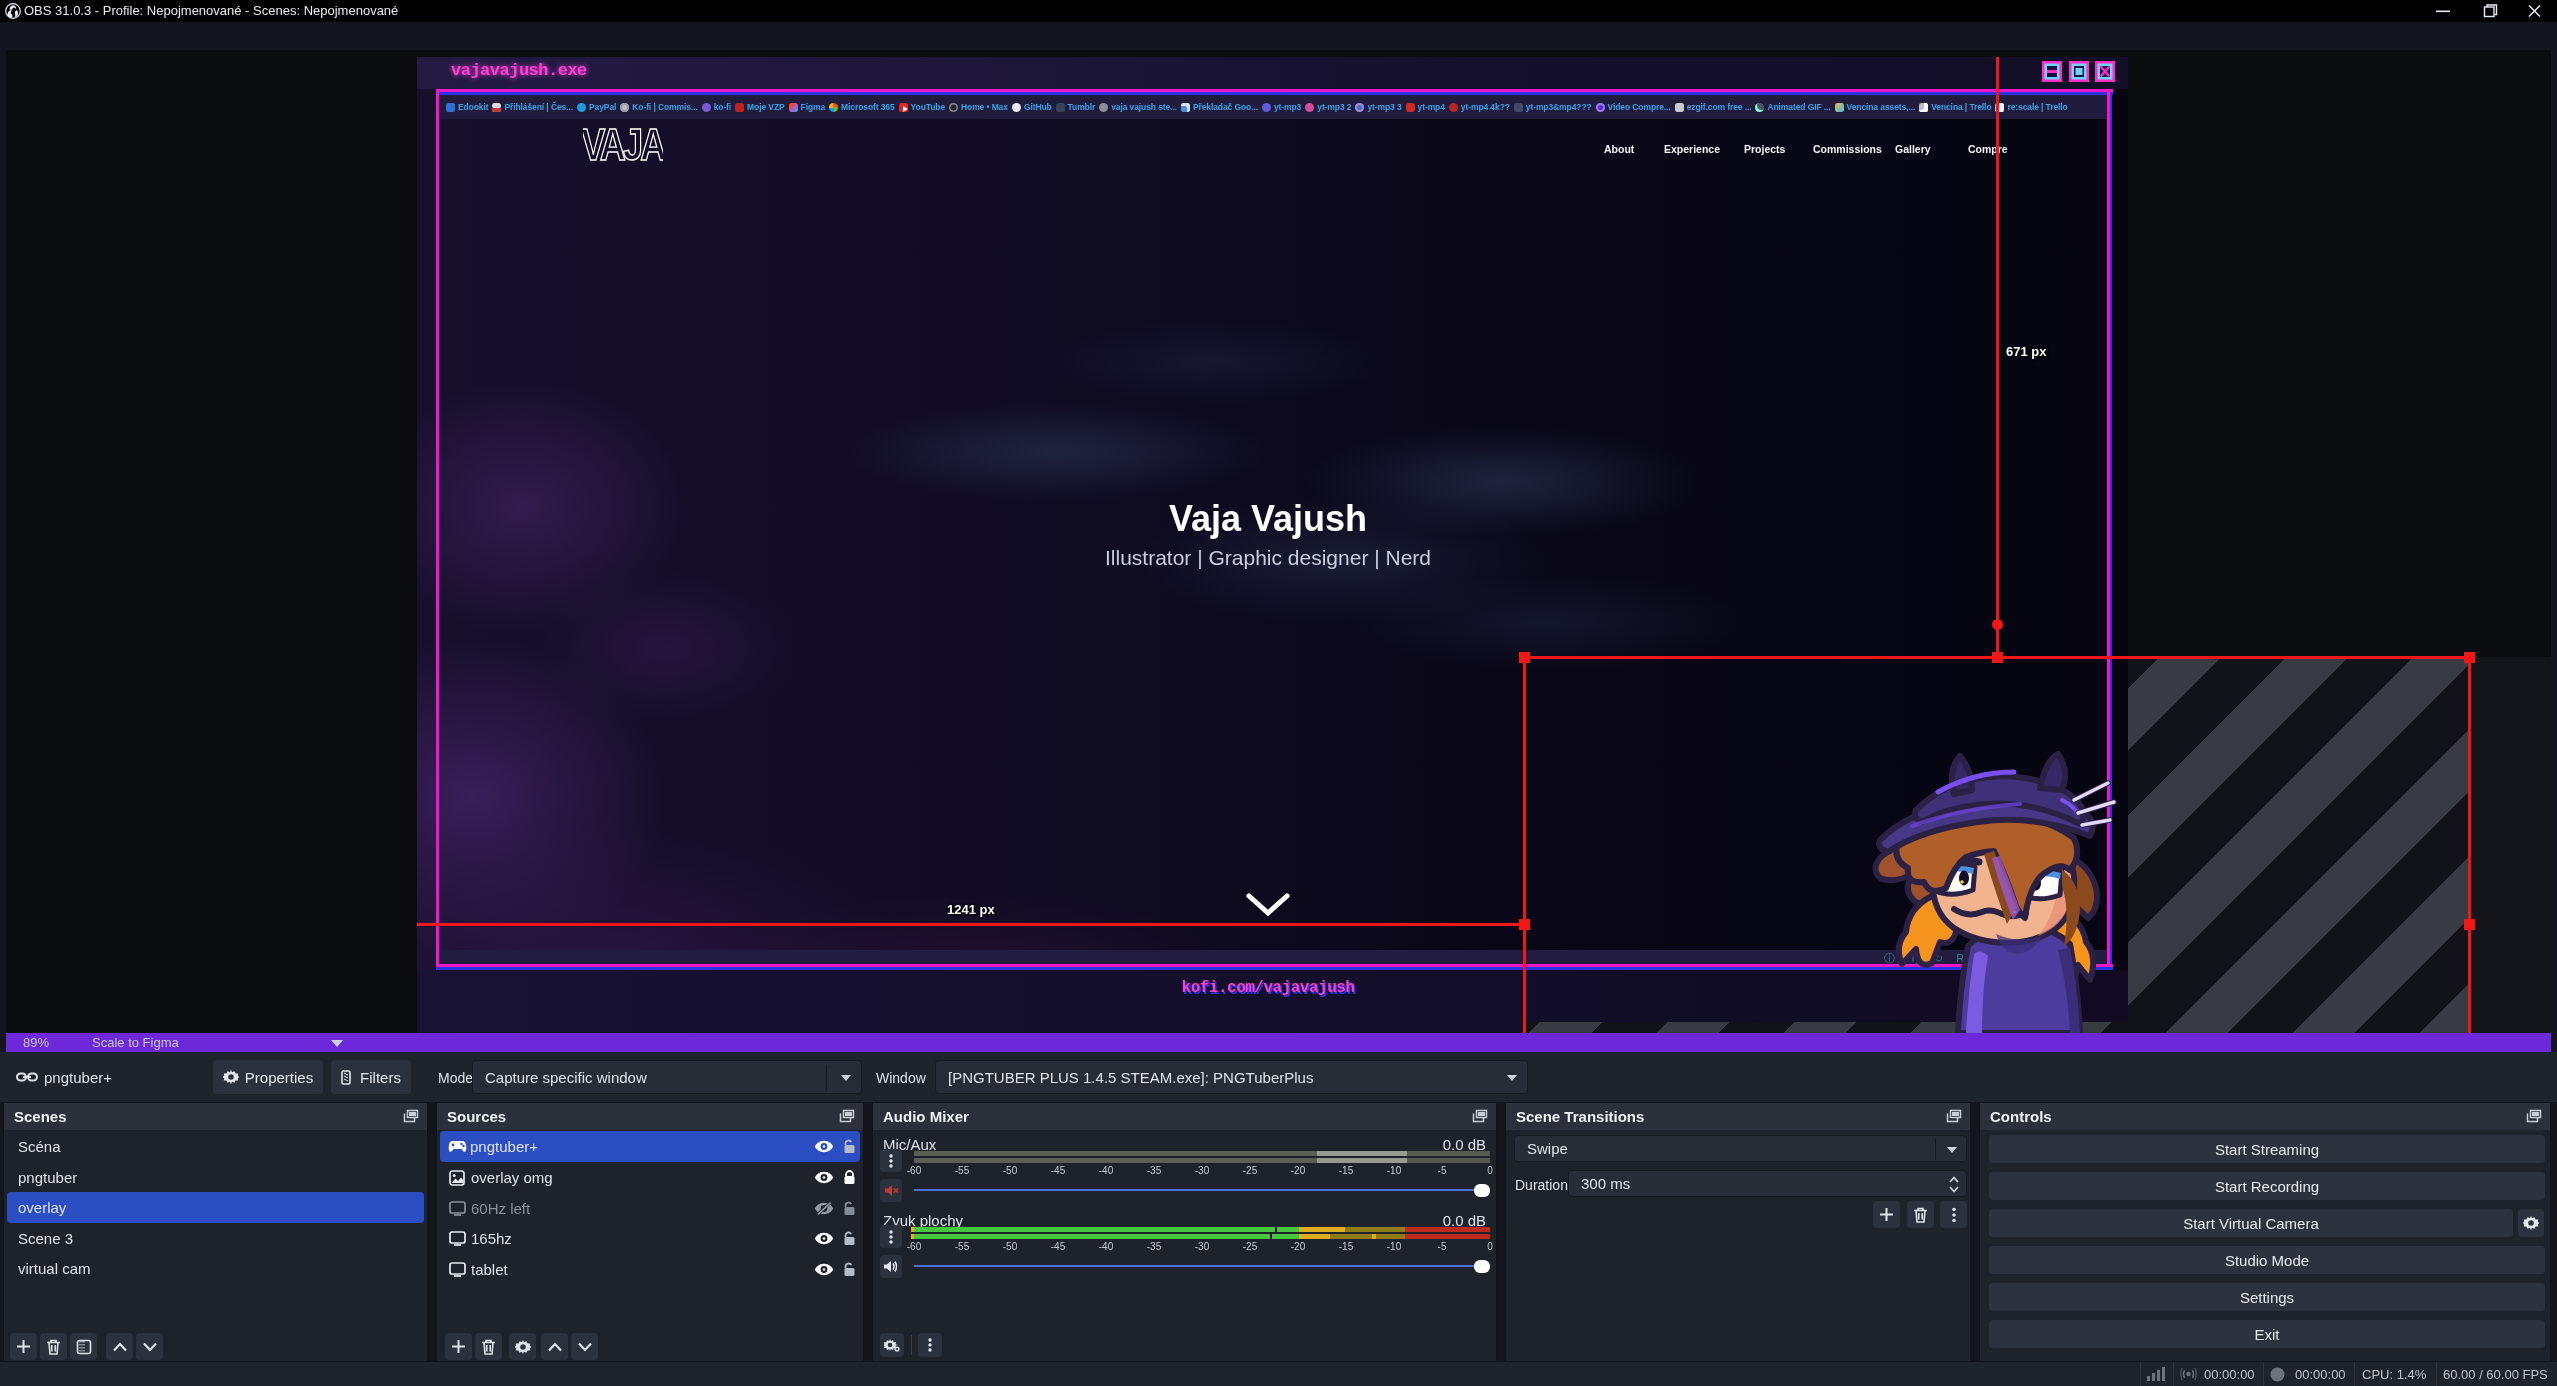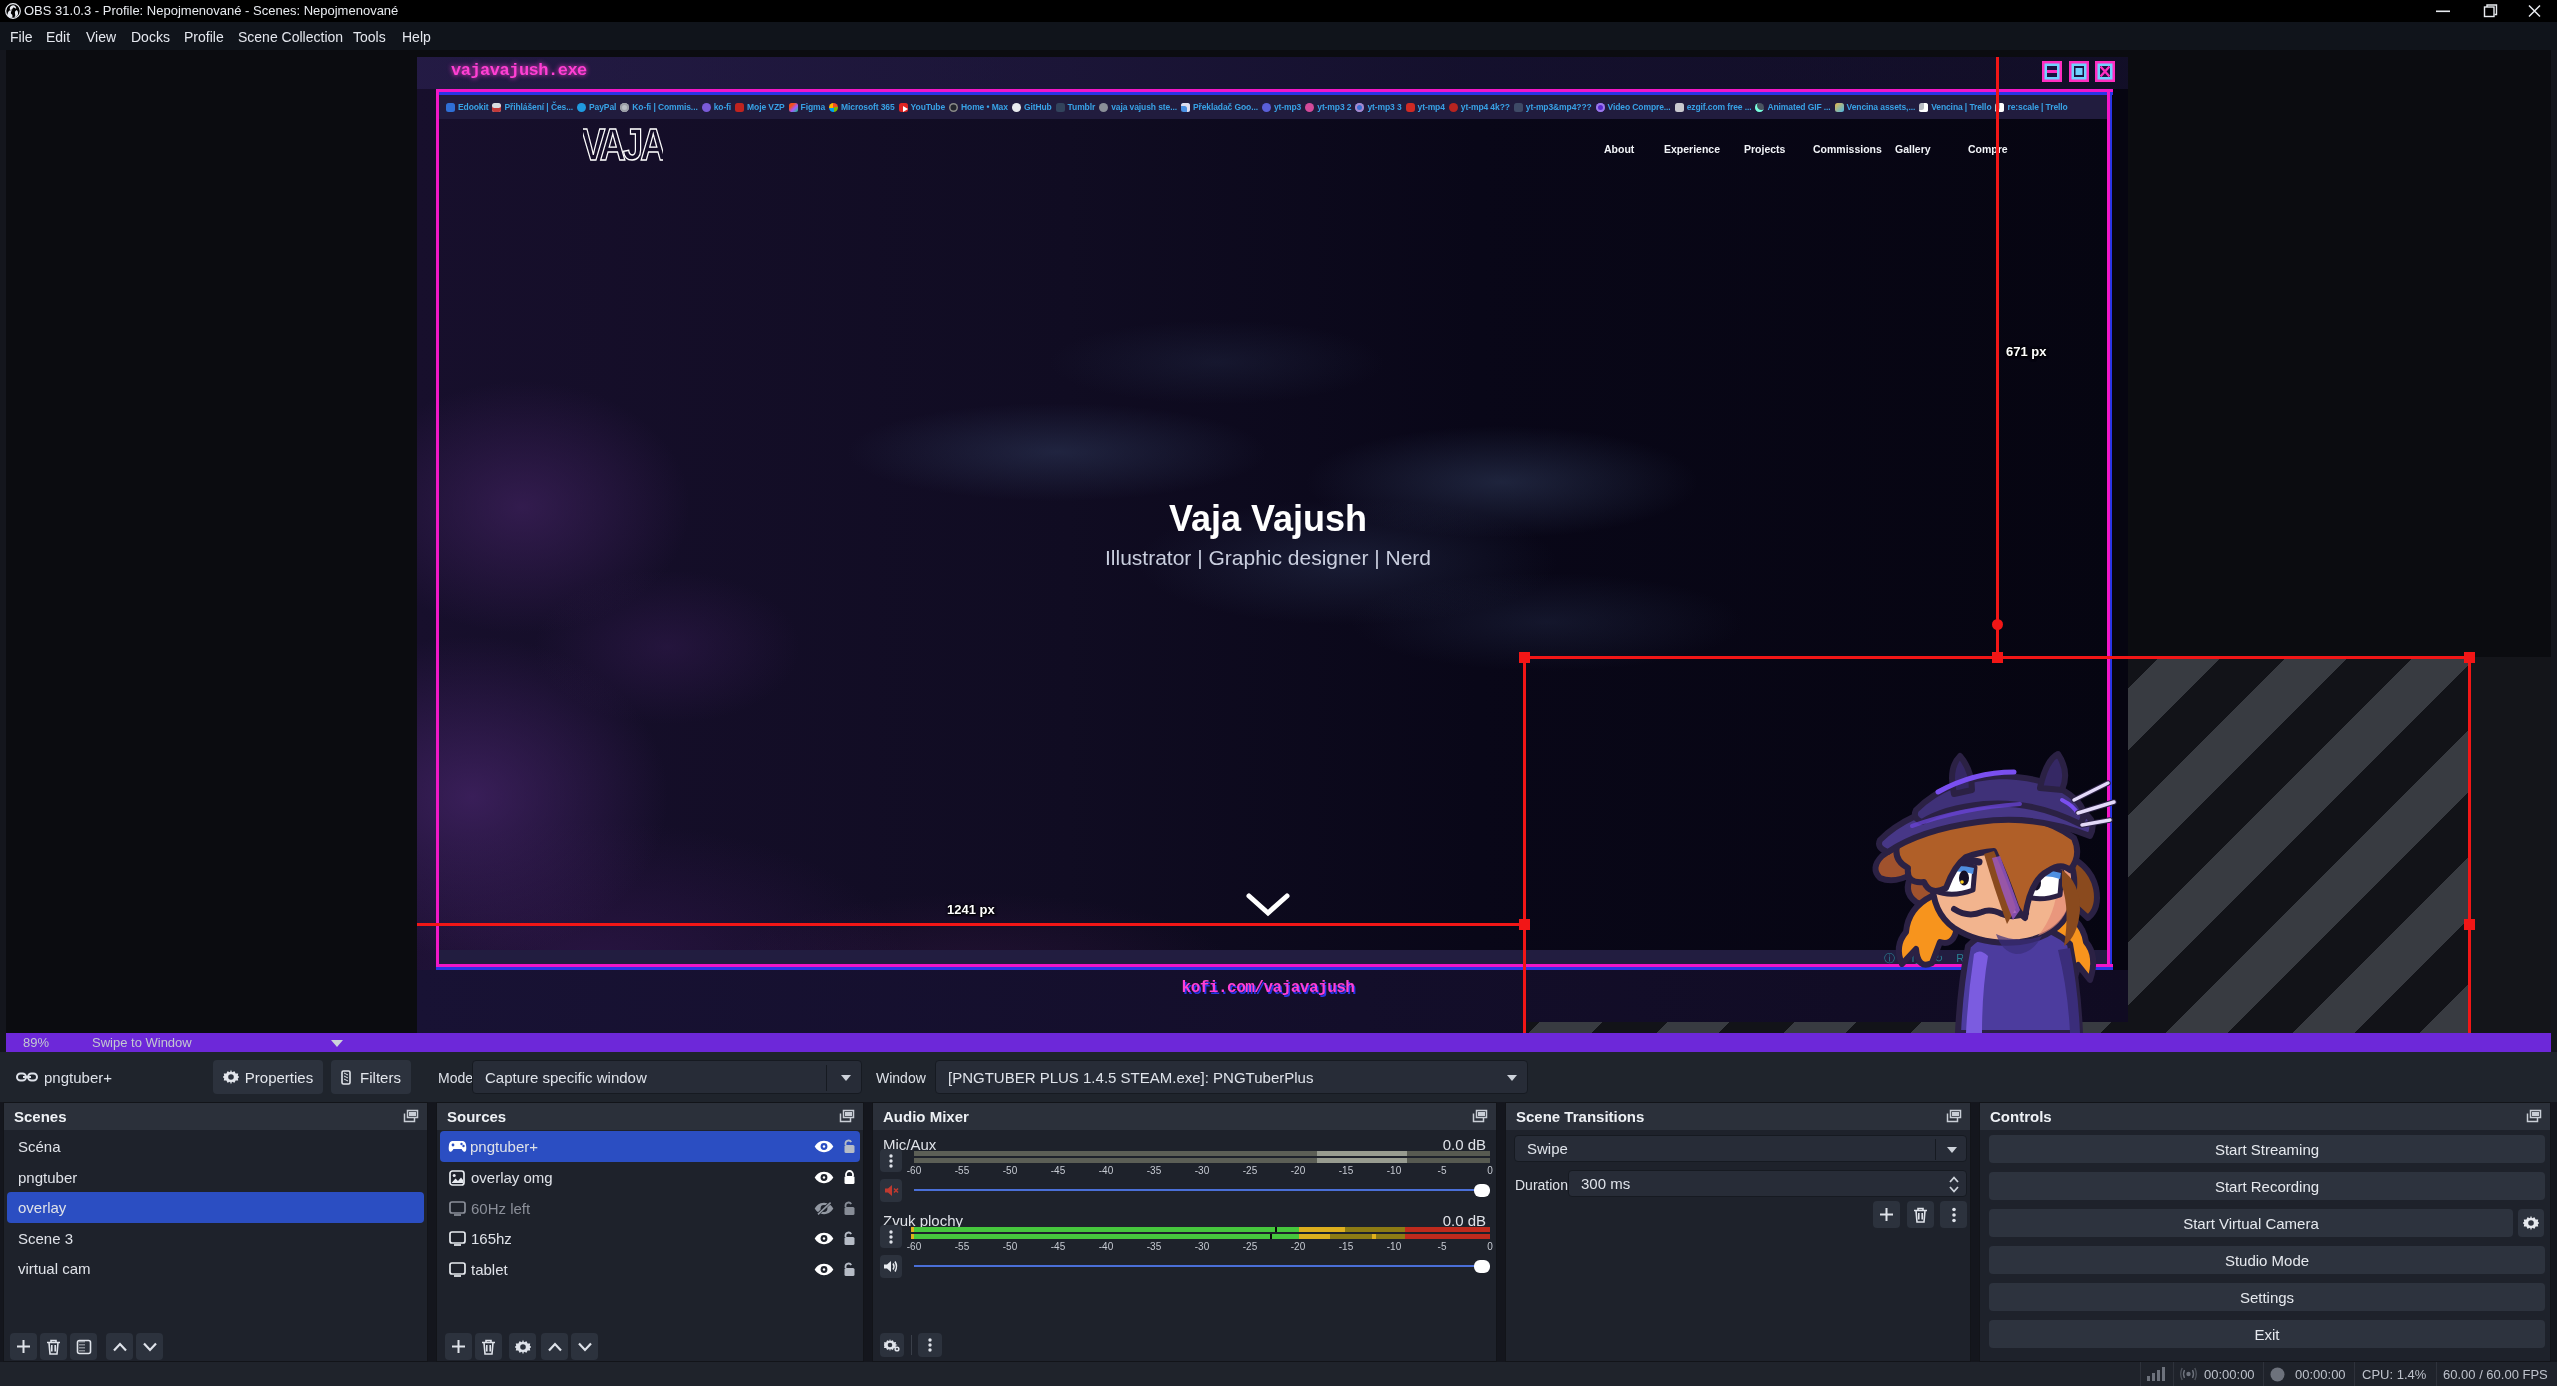--- a/index.html
+++ b/index.html
@@ -83,30 +83,20 @@
     </svg>
     <div class="tt">OBS 31.0.3 - Profile: Nepojmenované - Scenes: Nepojmenované</div>
     <svg class="abs" style="left:2434px;top:0" width="120" height="22" viewBox="0 0 120 22">
       <rect x="2" y="10.5" width="14" height="1.6" fill="#e8ebf0"></rect>
       <rect x="50.5" y="7" width="9.5" height="9.5" fill="none" stroke="#e8ebf0" stroke-width="1.4"></rect>
       <path d="M53 7 V5 H62.5 V14.5 H60.5" fill="none" stroke="#e8ebf0" stroke-width="1.4"></path>
       <path d="M95 5.5 L106 16.5 M106 5.5 L95 16.5" stroke="#e8ebf0" stroke-width="1.5"></path>
     </svg>
   </div>
 
-  <div id="menubar" class="abs">
-    <div class="menuitem" style="left:10px">File</div>
-    <div class="menuitem" style="left:46px">Edit</div>
-    <div class="menuitem" style="left:86px">View</div>
-    <div class="menuitem" style="left:131px">Docks</div>
-    <div class="menuitem" style="left:184px">Profile</div>
-    <div class="menuitem" style="left:238px">Scene Collection</div>
-    <div class="menuitem" style="left:353px">Tools</div>
-    <div class="menuitem" style="left:402px">Help</div>
-  </div>
 
   <div id="preview" class="abs">
 
     <div id="capwin" class="abs"></div>
     <div class="abs" style="left:411px;top:7px;width:1711px;height:32px;background:linear-gradient(90deg,rgba(46,36,88,.55),rgba(34,27,70,.45) 60%,rgba(30,24,62,.5))"></div>
 
     <div class="pixeltext abs" style="left:445px;top:11px;font-size:17px;letter-spacing:-.5px;text-shadow:0 0 5px #ff3fd4">vajavajush.exe</div>
 
     <svg class="abs" style="left:2035px;top:10px" width="80" height="26" viewBox="0 0 80 26">
       <g fill="none">
@@ -269,21 +259,21 @@
       </g>
 
       <path d="M106 204 Q100 244 98 283 L114 283 Q114 240 120 206 Q112 198 106 204 Z" fill="#7b5ce0"></path>
       <path d="M190 200 Q200 240 202 283 L212 283 Q210 238 202 198 Z" fill="#3a2d7a"></path>
       <path d="M128 184 Q150 194 174 186 Q164 204 148 204 Q134 202 128 184 Z" fill="#3a2d7a" opacity=".7"></path>
     </svg>
   </div>
 
   <div id="zoomrow" class="abs">
     <div class="abs" style="left:17px;top:2px">89%</div>
-    <div class="abs" style="left:86px;top:2px">Swipe to Window</div>
+    <div class="abs" style="left:86px;top:2px">Scale to Figma</div>
     <div class="abs" style="left:325px;top:7px;width:0;height:0;border-left:6px solid transparent;border-right:6px solid transparent;border-top:7px solid #cdd2da"></div>
   </div>
 
   <div id="toolbar" class="abs">
     <svg class="abs" style="left:16px;top:17px" width="22" height="16" viewBox="0 0 22 16">
       <g fill="none" stroke="#dde1e8" stroke-width="2">
         <rect x="1" y="4.5" width="9" height="7" rx="3.5"></rect>
         <rect x="12" y="4.5" width="9" height="7" rx="3.5"></rect>
         <line x1="7" y1="8" x2="15" y2="8"></line>
       </g>

